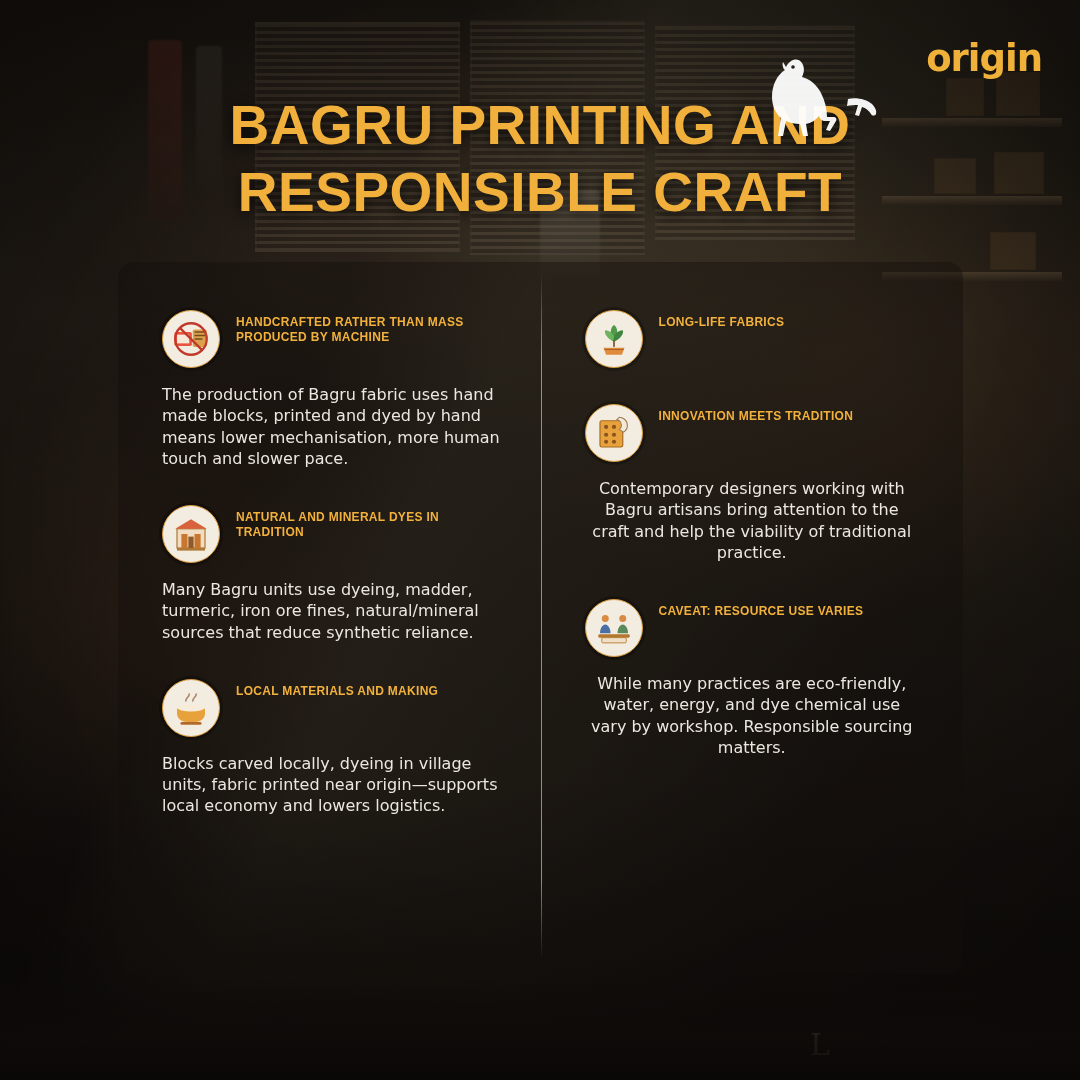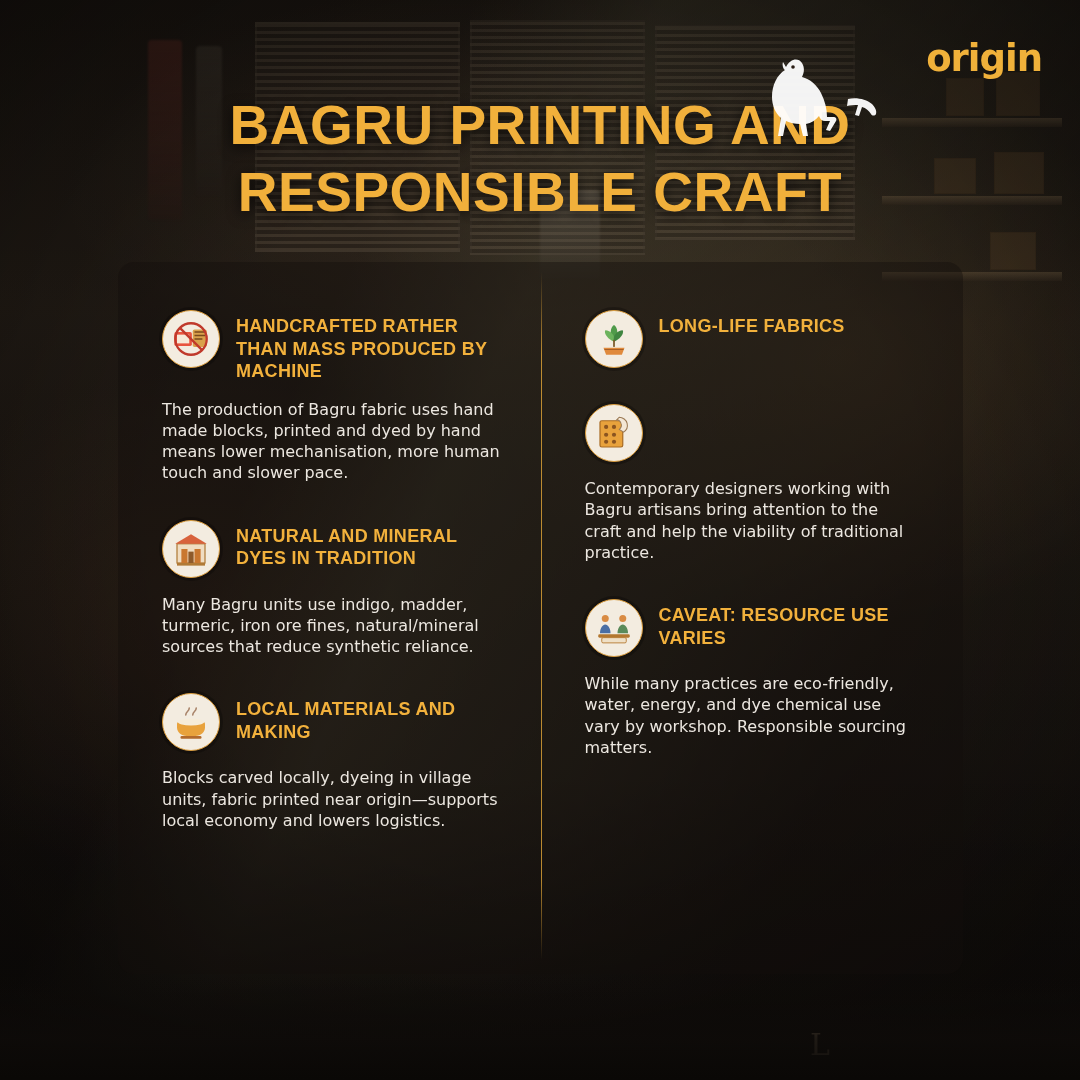--- a/index.html
+++ b/index.html
@@ -113,33 +113,33 @@
     flex:0 0 auto;
     width:58px; height:58px; border-radius:50%;
     border:1.6px solid #d79a3c;
     background:#f3ece0;
     display:flex; align-items:center; justify-content:center;
     overflow:hidden;
     box-shadow:0 0 0 3px rgba(0,0,0,0.25);
   }
   .icon-circle svg { width:42px; height:42px; display:block; }
   .card-title {
-    color:#f2b13c; font-size:18px; font-weight:800;
+    color:#f2b13c; font-size:12px; font-weight:800;
     letter-spacing:0.3px; line-height:1.25; padding-top:5px;
     text-transform:uppercase;
   }
   .card-body {
     margin-top:16px;
     color:#ece7e0; font-size:16px; line-height:1.33;
     font-family:"DejaVu Sans", sans-serif;
   }
   .col.left .card-body { padding-left:0; }
 
   
-  .col.right .card { margin-bottom:36px; }
+  .col.right .card { margin-bottom:36px;text-align:center; }
 
   
   .foot {
     position:absolute; left:0; right:0; bottom:0; height:105px;
     background:linear-gradient(to bottom, rgba(14,11,9,0.0), rgba(14,11,9,0.85) 60%, rgba(10,8,6,0.95));
     z-index:5;
   }
   .foot-mark {
     position:absolute; left:810px; bottom:18px;
     color:rgba(220,190,150,0.55); font-size:30px;
@@ -219,21 +219,21 @@
                 <rect x="8" y="18" width="32" height="22" fill="#f0ddc2" stroke="#b07a36" stroke-width="1.4"></rect>
                 <path d="M6 18 L24 7 L42 18 Z" fill="#d8623c"></path>
                 <rect x="13" y="24" width="7" height="16" fill="#c9772f"></rect>
                 <rect x="28" y="24" width="7" height="16" fill="#c9772f"></rect>
                 <rect x="21" y="27" width="6" height="13" fill="#8e5a2a"></rect>
                 <rect x="8" y="40" width="32" height="3" fill="#b07a36"></rect>
               </svg>
             </div>
             <div class="card-title">NATURAL AND MINERAL DYES IN TRADITION</div>
           </div>
-          <p class="card-body">Many Bagru units use indigo, madder, turmeric, iron ore fines, natural/mineral sources that reduce synthetic reliance.</p>
+          <p class="card-body">Many Bagru units use dyeing, madder, turmeric, iron ore fines, natural/mineral sources that reduce synthetic reliance.</p>
         </div>
 
         <div class="card c3">
           <div class="card-head">
             <div class="icon-circle">
               <svg viewBox="0 0 48 48">
                 <path d="M10 24 h28 a2 2 0 0 1 2 2 v4 c0 6 -5 10 -11 10 h-10 c-6 0 -11 -4 -11 -10 v-4 a2 2 0 0 1 2 -2 z" fill="#e8a23c"></path>
                 <ellipse cx="24" cy="24" rx="15" ry="4" fill="#f6ecd9"></ellipse>
                 <path d="M18 16 c0 -4 4 -4 4 -8 M26 16 c0 -4 4 -4 4 -8" stroke="#a9846a" stroke-width="1.8" fill="none" stroke-linecap="round"></path>
                 <rect x="12" y="40" width="24" height="3" rx="1.4" fill="#b26a2c"></rect>
@@ -273,20 +273,21 @@
                   <circle cx="15" cy="17" r="2.4"></circle>
                     <circle cx="24" cy="17" r="2.4"></circle>
                   <circle cx="15" cy="26" r="2.4"></circle>
                     <circle cx="24" cy="26" r="2.4"></circle>
                   <circle cx="15" cy="34" r="2.4"></circle>
                     <circle cx="24" cy="34" r="2.4"></circle>
                 </g>
                 <path d="M30 6 c4 0 8 3 9 7 c1 4 -1 8 -4 10 l-5 -3 c2 -2 3 -5 2 -7 c-1 -3 -3 -4 -5 -4 z" fill="#f3e7d6" stroke="#9b7a55" stroke-width="1.2"></path>
               </svg>
             </div>
+            <div class="card-title">INNOVATION MEETS TRADITION</div>
           </div>
           <p class="card-body">Contemporary designers working with Bagru artisans bring attention to the craft and help the viability of traditional practice.</p>
         </div>
 
         <div class="card c3">
           <div class="icon-circle-wrap"></div>
           <div class="card-head">
             <div class="icon-circle">
               <svg viewBox="0 0 48 48">
                 <circle cx="14" cy="13" r="4" fill="#d98b43"></circle>

